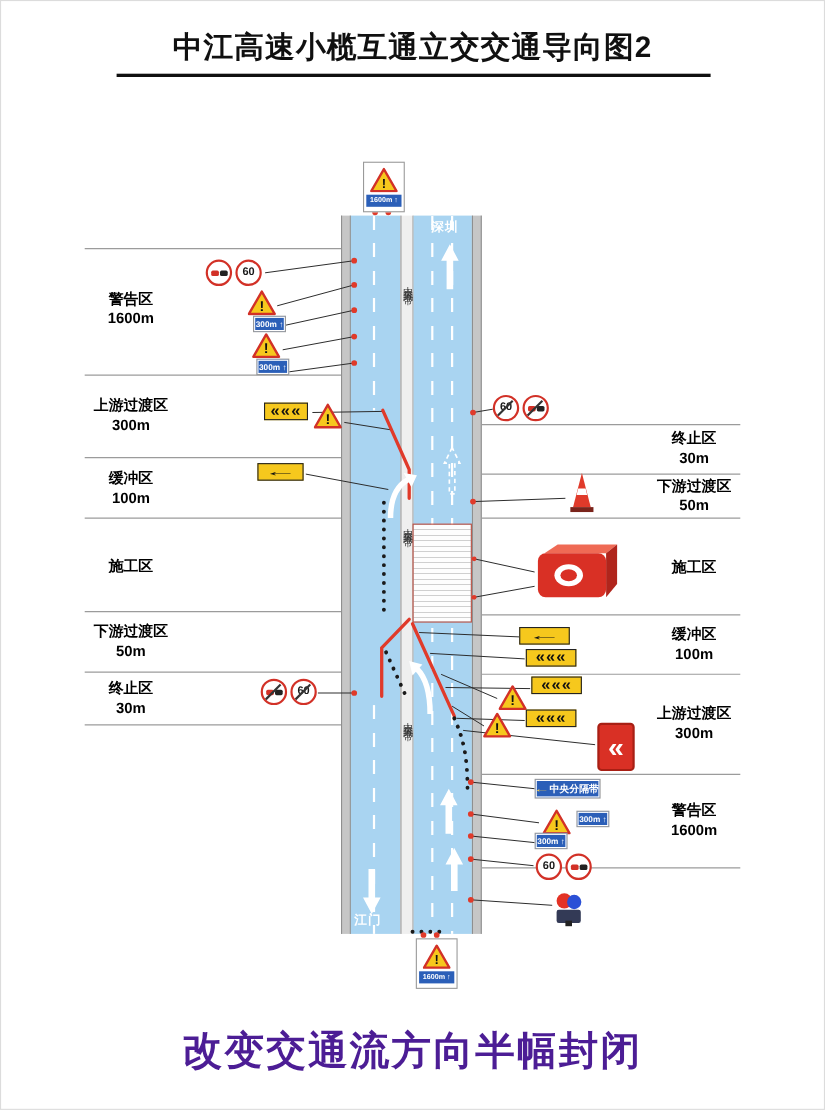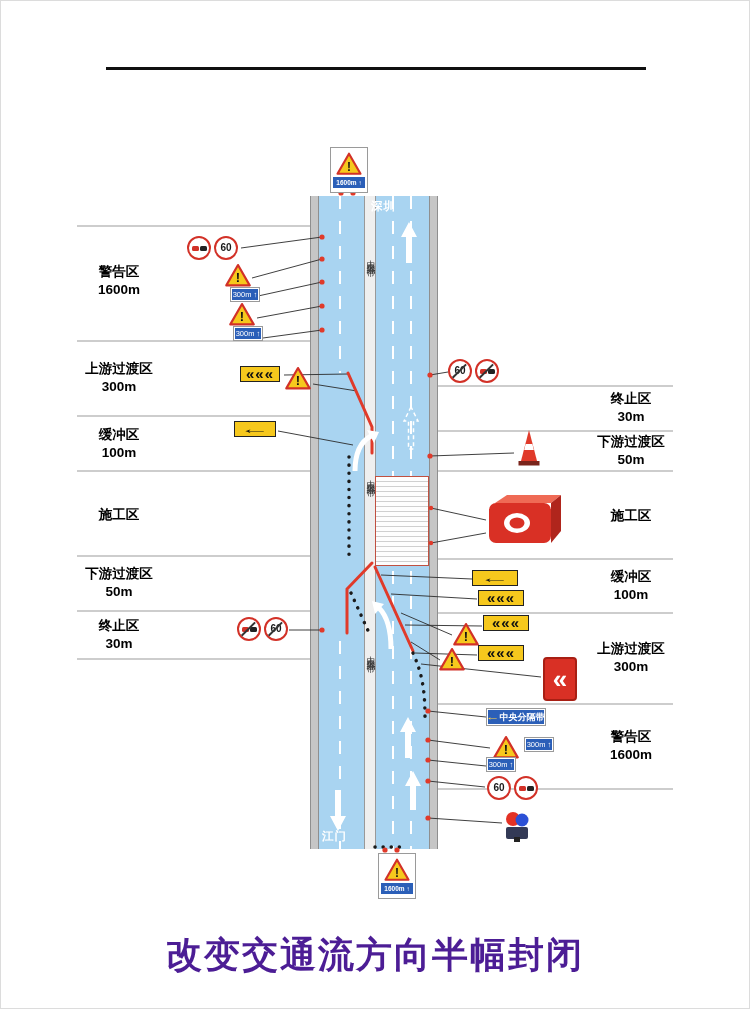--- a/index.html
+++ b/index.html
@@ -38,21 +38,21 @@
   .car{display:inline-block;width:7px;height:5px;border-radius:1.5px}
   .car.red{background:#d23127;margin-right:1px}
   .car.blk{background:#222}
   .csign.end::after{content:"";position:absolute;left:0;top:8.5px;width:19px;height:2.4px;
                     background:#333;transform:rotate(-45deg)}
 
   .tsign{position:absolute;z-index:5;line-height:0}
   .tsign text{font-size:15px;font-weight:bold;fill:#111;text-anchor:middle;font-family:inherit}
 
   .plate{position:absolute;width:28px;height:13px;background:#2b5fb8;border:1px solid #fff;
-         box-shadow:0 0 0 1px #9a9a9a;color:#fff;font-size:7.5px;font-weight:normal;
+         box-shadow:0 0 0 1px #9a9a9a;color:#fff;font-size:7.5px;font-weight:bold;
          display:flex;align-items:center;justify-content:center;white-space:nowrap;z-index:5}
 
   .cboard,.aboard{position:absolute;height:16px;background:#f6c81d;border:1.5px solid #222;color:#111;
                   display:flex;align-items:center;justify-content:center;z-index:5}
   .cboard .ch{font-size:15px;font-weight:bold;line-height:.8;letter-spacing:1px}
   .aboard .ar{display:inline-block;transform:scaleX(2.6);font-size:12px;font-weight:bold;line-height:1}
 
   .curvesign{position:absolute;left:542px;top:656px;width:34px;height:44px;background:#d93025;
              border:2px solid #a81f14;border-radius:4px;color:#fff;display:flex;align-items:center;
              justify-content:center;z-index:5}
@@ -69,41 +69,42 @@
                    display:flex;align-items:center;justify-content:center;white-space:nowrap}
 
   .figure{position:absolute;z-index:5;line-height:0}
   #overlay{position:absolute;left:0;top:0;z-index:4}
 </style>
 </head>
 <body>
 
 <div id="canvas">
 
+  <div class="title">中江高速小榄互通立交交通导向图2</div>
   <div class="title-underline"></div>
   <div class="caption">改变交通流方向半幅封闭</div>
 
   <div class="shoulder" style="left:309px"></div>
   <div class="road" style="left:318px;width:45px"></div>
   <div class="median">
     <div class="median-label" style="top:57px">中央分隔带</div>
     <div class="median-label" style="top:277px">中央分隔带</div>
     <div class="median-label" style="top:453px">中央分隔带</div>
   </div>
   <div class="road" style="left:375px;width:53px"></div>
   <div class="shoulder" style="left:428px"></div>
 
   <div class="lane" style="left:338px;top:195px;height:177px"></div>
   <div class="lane" style="left:338px;top:640px;height:208px"></div>
   <div class="lane" style="left:391px;top:195px;height:653px"></div>
   <div class="lane" style="left:409px;top:195px;height:653px"></div>
 
   <div class="workzone"></div>
 
-  <div class="dest" style="left:370px;top:198px">深圳</div>
+  <div class="dest" style="left:391px;top:198px">深圳</div>
   <div class="dest" style="left:321px;top:828px">江门</div>
 
   <svg id="overlay" width="750" height="1009" viewBox="0 0 750 1009">
     <g stroke="#9b9b9b" stroke-width="1">
       <line x1="76" y1="225" x2="309" y2="225"></line>
         <line x1="76" y1="340" x2="309" y2="340"></line>
       <line x1="76" y1="415" x2="309" y2="415"></line>
         <line x1="76" y1="470" x2="309" y2="470"></line>
       <line x1="76" y1="555" x2="309" y2="555"></line>
         <line x1="76" y1="610" x2="309" y2="610"></line>

